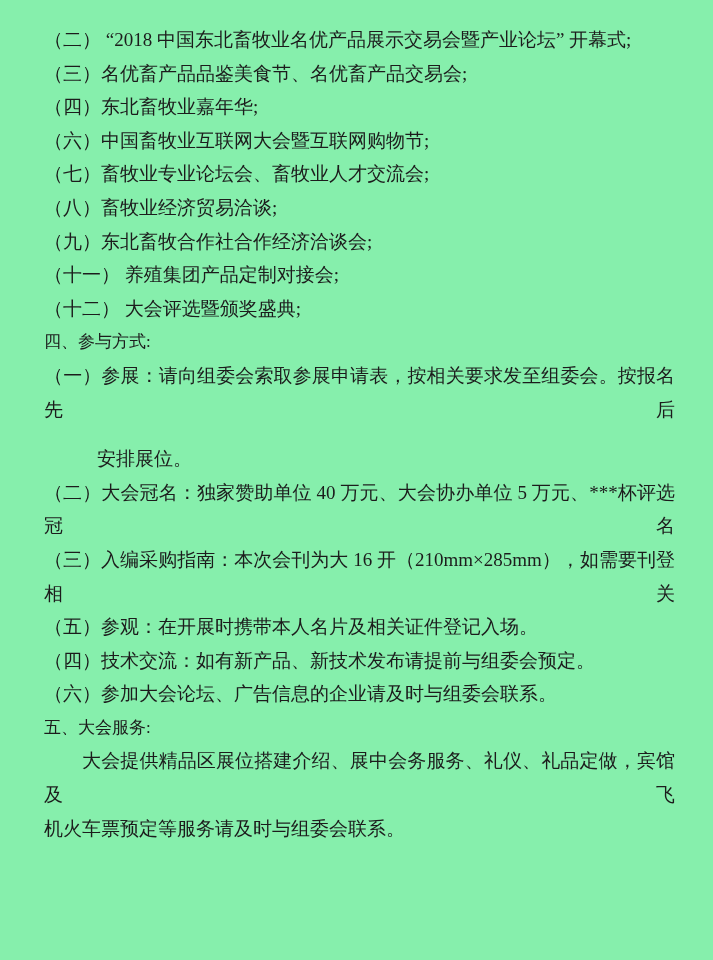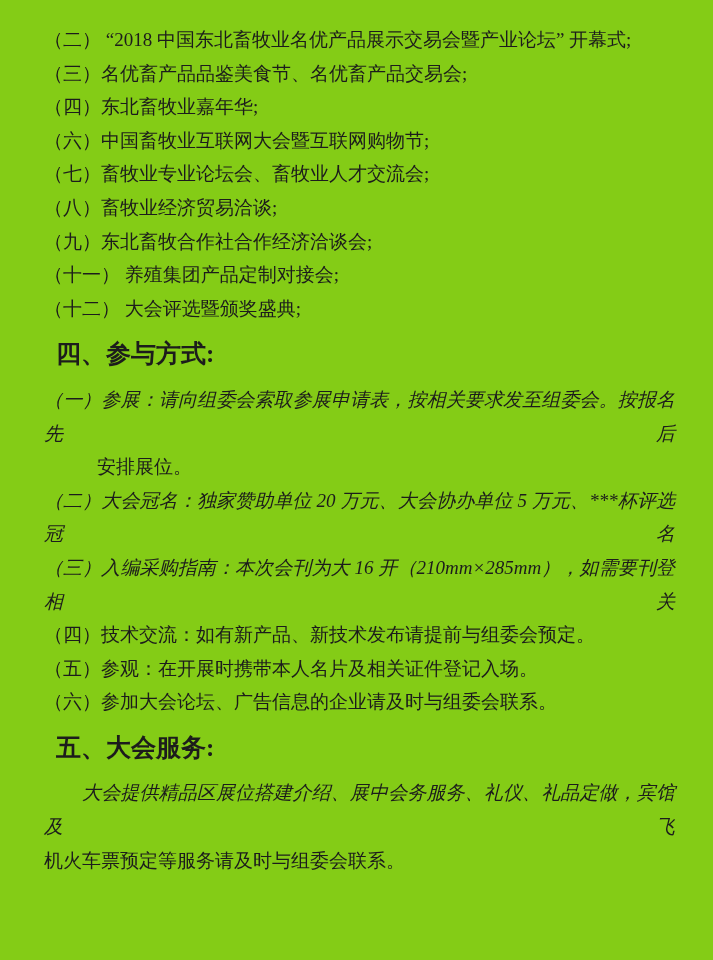--- a/index.html
+++ b/index.html
@@ -1,45 +1,44 @@
 <!DOCTYPE html>
 <html><head>
 <meta charset="utf-8">
 <style>
   html,body{margin:0;padding:0;background:#ffffff;}
   .page{
     position:relative;
     width:713px;height:960px;
-    background:#84cc16;
+    background:#86efac;
     box-sizing:border-box;
     padding:23px 38px 0 44px;
     font-family:"Liberation Serif","DejaVu Serif",serif;
     font-size:19px;
     color:#1c1c1c;
     overflow:hidden;
   }
   .line{
     line-height:33.6px;
     white-space:pre;
   }
   
   .jfull{
     white-space:normal;
     text-align:justify;
     text-align-last:justify;
-    font-style:italic;
   }
   
-  .hang{margin-left:53px;}
+  .hang{margin-left:53px;margin-top:16px;}
   
   .pindent{text-indent:38px;}
   .heading{
-    font-weight:bold;
-    margin:12px;
-    font-size:25px;
+    font-weight:normal;
+    margin:0;
+    font-size:17px;
   }
 </style>
 </head>
 <body>
 
 <div class="page">
 
   <div>
     <div class="line">（二） “2018 中国东北畜牧业名优产品展示交易会暨产业论坛” 开幕式;</div>
     <div class="line">（三）名优畜产品品鉴美食节、名优畜产品交易会;</div>
@@ -50,24 +49,24 @@
     <div class="line">（九）东北畜牧合作社合作经济洽谈会;</div>
     <div class="line">（十一） 养殖集团产品定制对接会;</div>
     <div class="line">（十二） 大会评选暨颁奖盛典;</div>
   </div>
 
   <div class="line heading">四、参与方式:</div>
 
   <div>
     <div class="line jfull">（一）参展：请向组委会索取参展申请表，按相关要求发至组委会。按报名先后</div>
     <div class="line hang">安排展位。</div>
-    <div class="line jfull">（二）大会冠名：独家赞助单位 20 万元、大会协办单位 5 万元、***杯评选冠名</div>
+    <div class="line jfull">（二）大会冠名：独家赞助单位 40 万元、大会协办单位 5 万元、***杯评选冠名</div>
     <div class="line jfull">（三）入编采购指南：本次会刊为大 16 开（210mm×285mm），如需要刊登相关</div>
+    <div class="line">（五）参观：在开展时携带本人名片及相关证件登记入场。</div>
     <div class="line">（四）技术交流：如有新产品、新技术发布请提前与组委会预定。</div>
-    <div class="line">（五）参观：在开展时携带本人名片及相关证件登记入场。</div>
     <div class="line">（六）参加大会论坛、广告信息的企业请及时与组委会联系。</div>
   </div>
 
   <div class="line heading">五、大会服务:</div>
 
   <div>
     <div class="line jfull pindent">大会提供精品区展位搭建介绍、展中会务服务、礼仪、礼品定做，宾馆及飞</div>
     <div class="line">机火车票预定等服务请及时与组委会联系。</div>
   </div>
 

